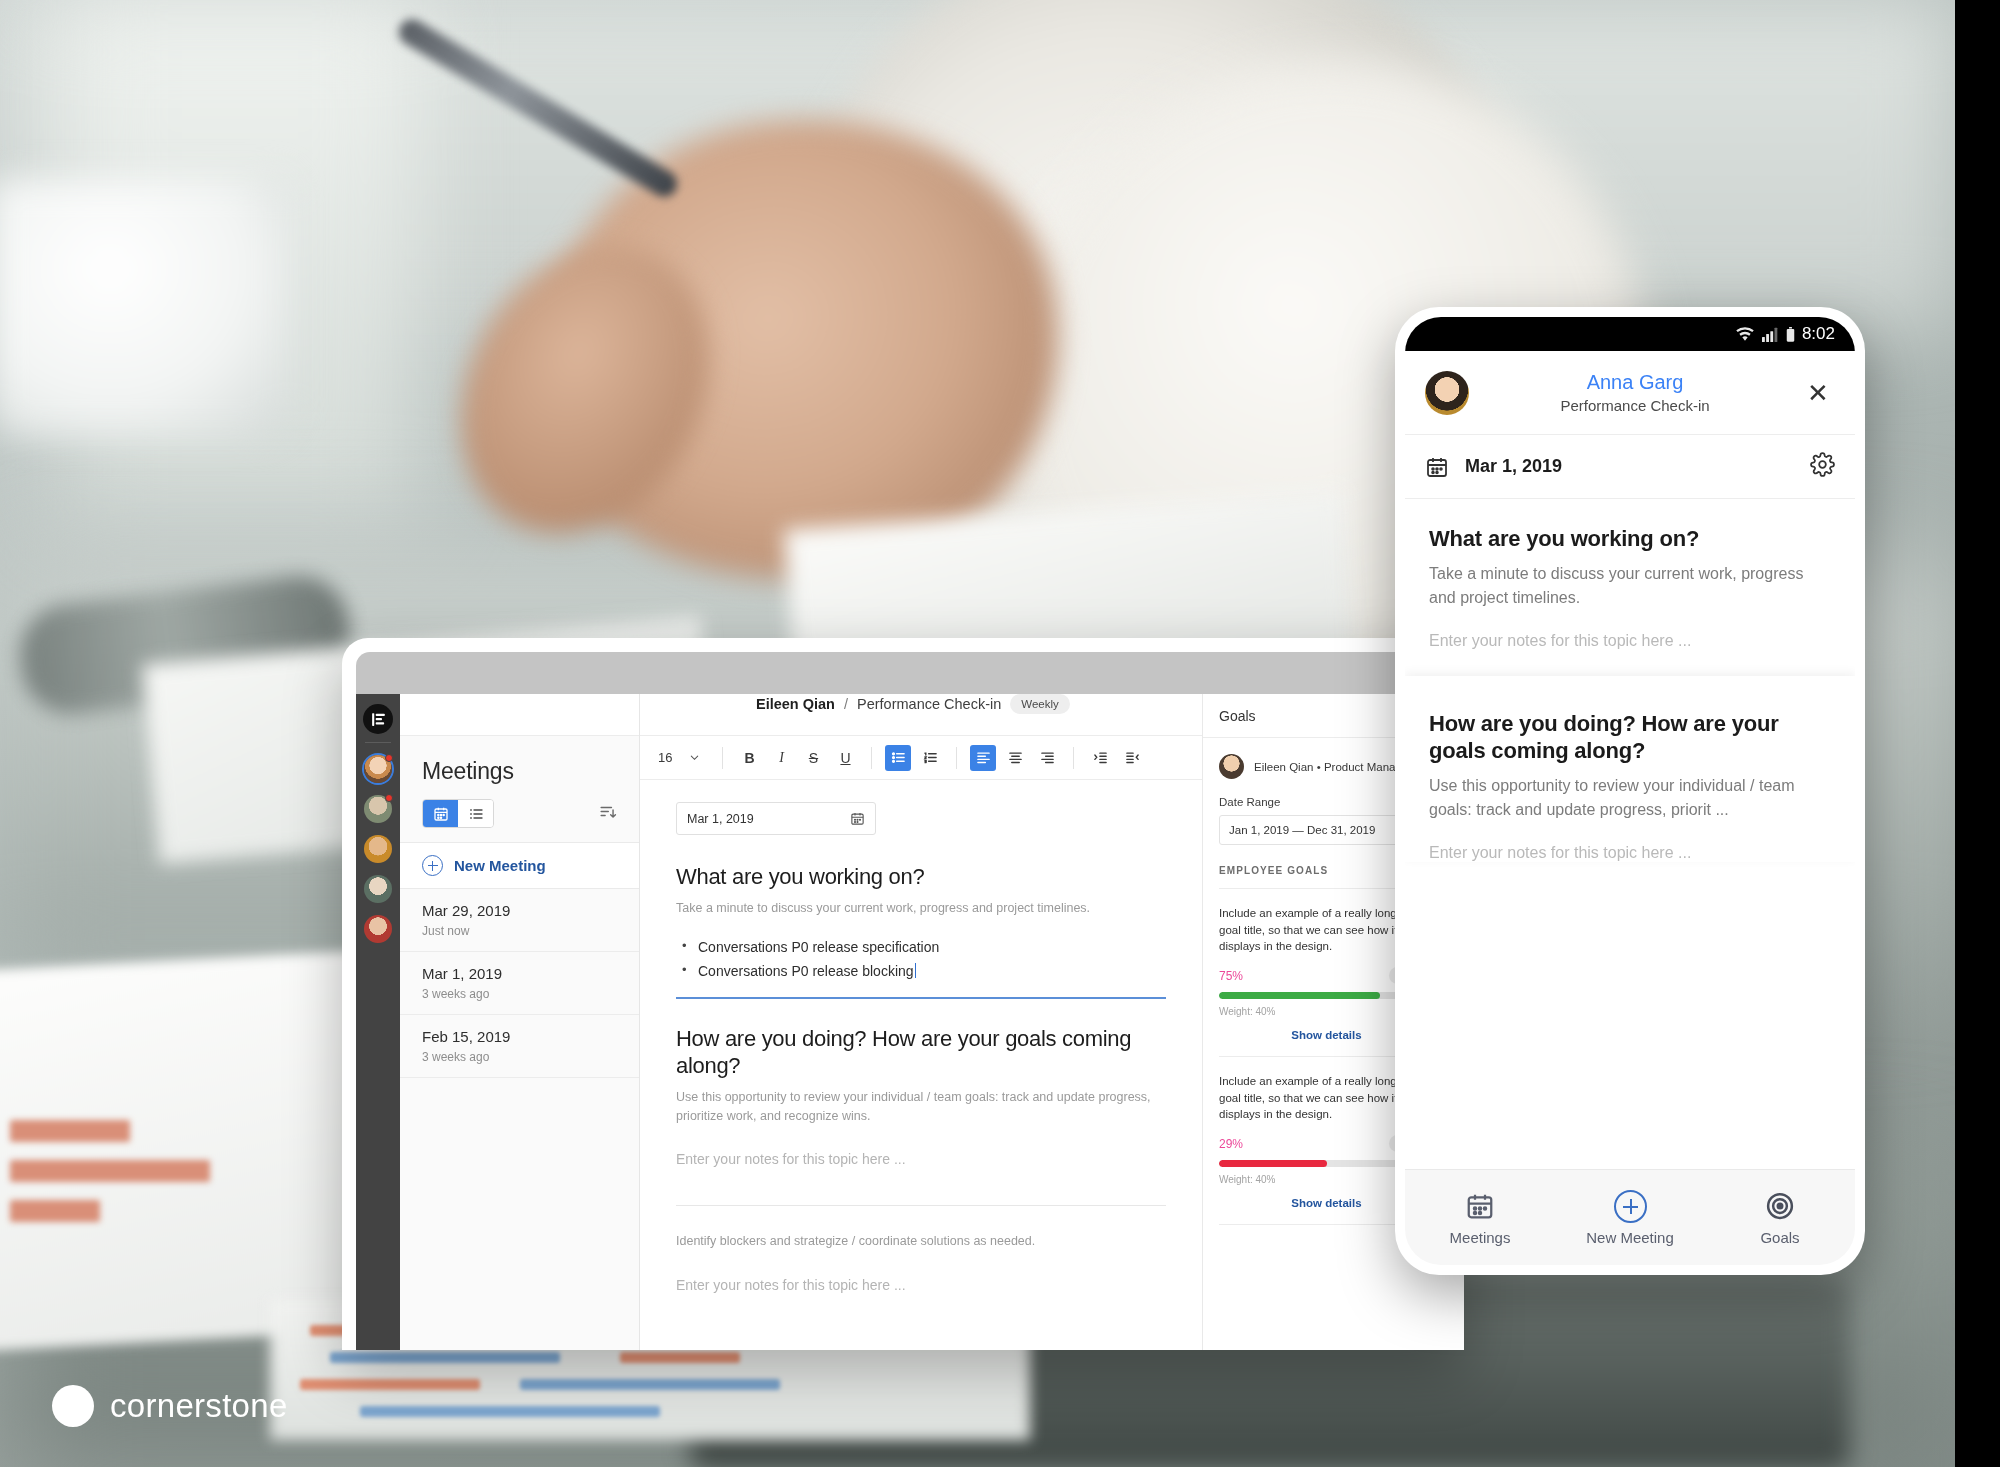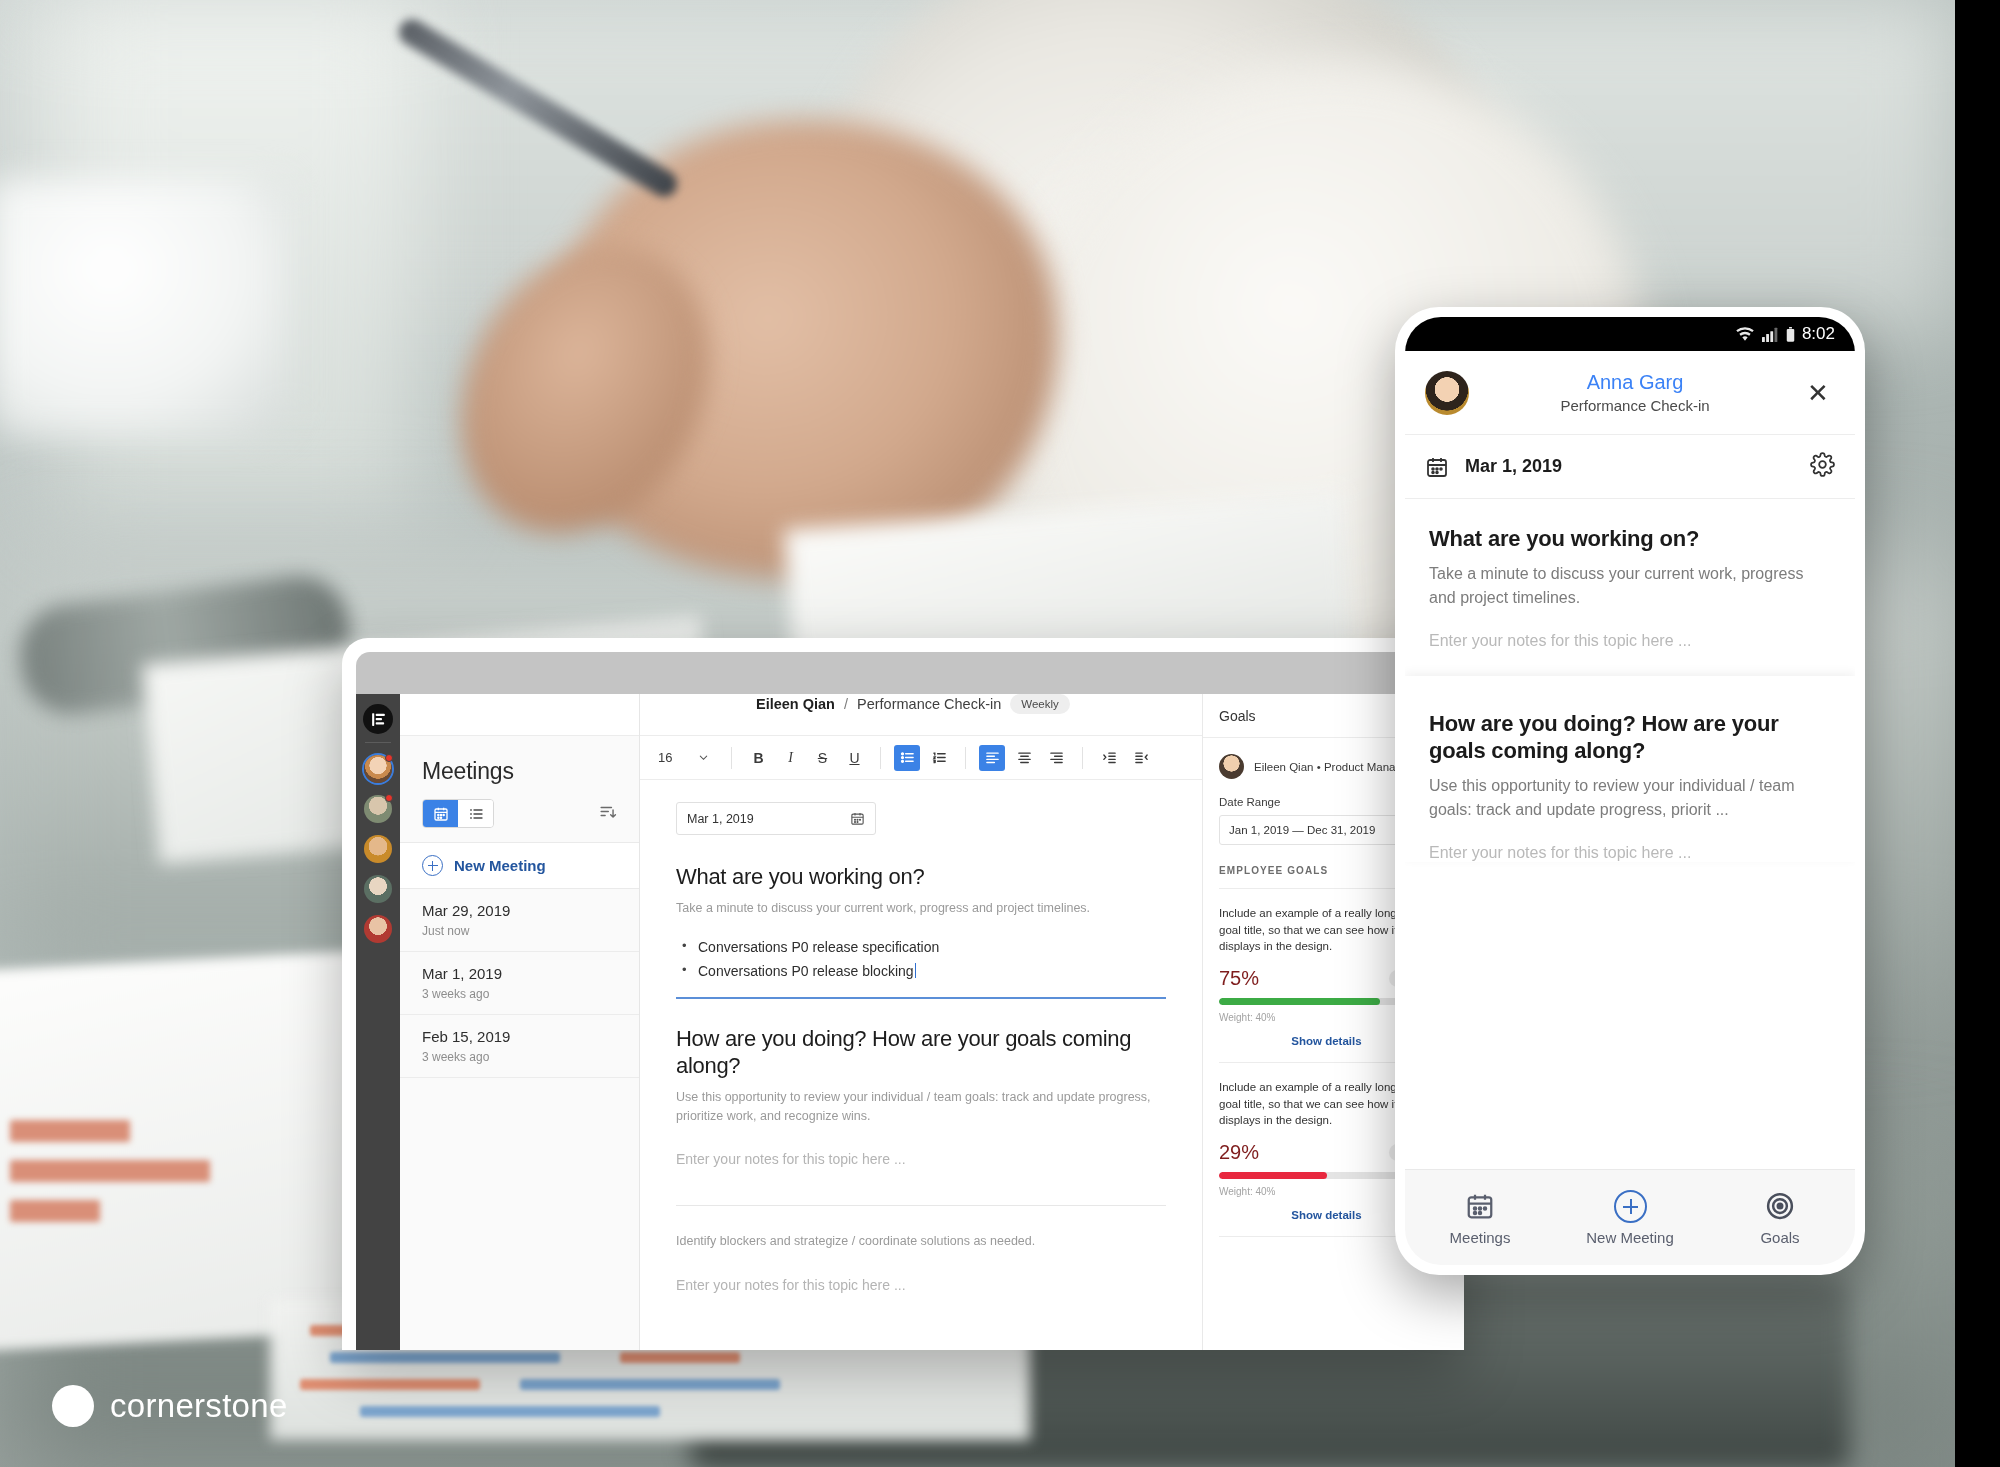--- a/index.html
+++ b/index.html
@@ -137,21 +137,21 @@
   .meeting-item { padding: 13px 22px 13px 22px; border-bottom:1px solid #ececec; background:#fafafa; }
   .mi-date { font-size: 15px; color:#2e2e2e; margin-bottom: 5px; }
   .mi-ago { font-size: 12px; color:#8d8d8d; }
 
   
   #editor-col { flex:1; display:flex; flex-direction:column; background:#fff; min-width:0; }
   #toolbar {
     height: 44px; border-bottom:1px solid #ececec; display:flex; align-items:center;
     padding: 0 18px; gap: 0px;
   }
-  #fontsize-select { display:flex; align-items:center; gap:26px; padding-right: 12px; }
+  #fontsize-select { display:flex; align-items:center; gap:17px; padding-right: 12px; }
   #fs-value { font-size: 13px; color:#3a3a3a; }
   .tb-sep { width:1px; height: 22px; background:#e2e2e2; margin: 0 10px; }
   .tb-btn { width: 26px; height: 26px; display:flex; align-items:center; justify-content:center;
             border-radius:3px; margin: 0 3px; color:#3a3a3a; }
   .tb-btn.active { background:#3b82e6; color:#fff; }
   .tb-btn svg { width: 15px; height: 15px; }
   .tb-btn .txt { font-size: 14px; font-weight:700; line-height:1; }
   .tb-btn .txt.i { font-weight:400; font-style: italic; font-family:"Liberation Serif", serif; }
   .tb-btn .txt.s { font-weight:400; text-decoration: line-through; }
   .tb-btn .txt.u { font-weight:400; text-decoration: underline; }
@@ -191,21 +191,21 @@
   }
   #daterange-value { font-size: 11.5px; color:#333; }
   #daterange-field svg { width: 14px; height:14px; color:#555; }
   #employee-goals-label { font-size: 10px; letter-spacing: 1.1px; color:#6d6d6d; font-weight:700; padding-bottom: 12px;
                           border-bottom:1px solid #ececec; margin-bottom: 0; }
   .goal-card { padding: 16px 0 0 0; border-bottom:1px solid #ececec; padding-bottom: 2px; }
   .gc-top { display:flex; align-items:flex-start; gap: 8px; }
   .gc-title { font-size: 11.5px; color:#333; line-height:1.45; flex:1; }
   .gc-more { color:#555; font-size: 14px; letter-spacing: 1px; line-height: .7; flex:none; padding-top:2px; }
   .gc-pct-row { display:flex; align-items:center; justify-content:space-between; margin-top: 12px; }
-  .gc-pct { font-size: 20px; color:#7f1d1d; }
+  .gc-pct { font-size: 12px; color:#ec4899; }
   .gc-due { font-size: 10px; color:#5e5e5e; background:#eeeeee; border-radius:10px; padding: 3px 8px; }
   .gc-bar { height: 7px; border-radius:4px; background:#e4e4e4; margin-top: 8px; overflow:hidden; }
   .gc-bar-fill { height:100%; border-radius:4px; }
   .gc-weight { font-size: 10px; color:#a3a3a3; margin-top: 7px; }
   .gc-show { text-align:center; font-size: 11.5px; color:#23559e; font-weight:700; padding: 12px 0 13px 0; }
 
   #dw-gear { position:absolute; right: 28px; top: 67px; color:#5a5a5a; z-index: 5; }
   #dw-gear svg { width: 17px; height: 17px; }
   #dw-breadcrumb {
     position:absolute; left: 414px; top: 56px; display:flex; align-items:center; gap: 9px; z-index:5;

